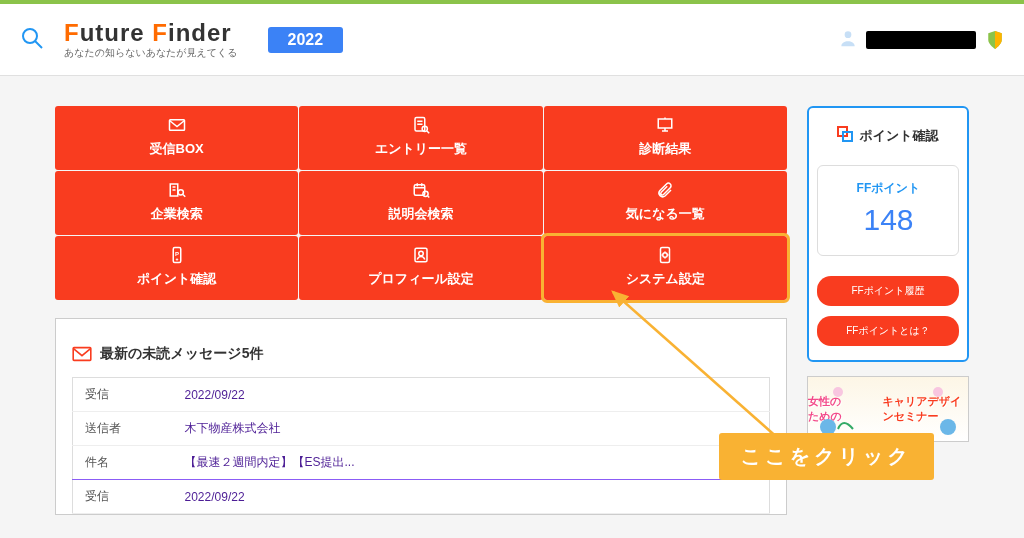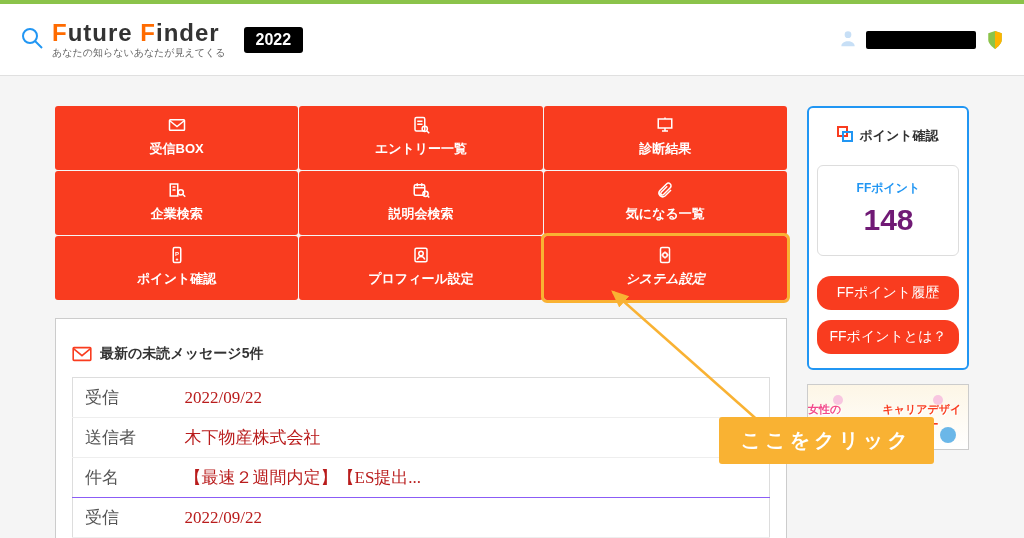--- a/index.html
+++ b/index.html
@@ -12,31 +12,31 @@
     }
     .top-green { border-top: 4px solid #8bc34a; }
     .header {
       background: #fff;
       display: flex;
       align-items: center;
       padding: 10px 20px;
       border-bottom: 1px solid #e0e0e0;
       height: 72px;
     }
-    .logo-area { display: flex; align-items: center; gap: 8px; }
+    .logo-area { display: flex; align-items: center; gap: 20px; }
     .logo-icon svg { width: 24px; height: 24px; }
     .logo-text { display: flex; flex-direction: column; line-height: 1; }
     .logo-main { font-size: 24px; font-weight: bold; color: #333; letter-spacing: 1px; }
     .logo-main .f1 { color: #ff6b00; }
     .logo-main .f2 { color: #ff6b00; }
     .logo-sub { font-size: 10px; color: #666; margin-top: 3px; }
     .year-badge {
-      background: #000000;
+      background: #3b82f6;
       color: #fff;
-      padding: 4px 12px;
+      padding: 4px 20px;
       border-radius: 3px;
       font-weight: bold;
       font-size: 16px;
       margin-left: 10px;
     }
     .spacer { flex: 1; }
     .user-area { display: flex; align-items: center; gap: 8px; }
     .user-icon svg { width: 20px; height: 20px; }
     .user-bar { width: 110px; height: 18px; background: #000; border-radius: 2px; }
     .shield-icon { margin-left: 10px; display:flex; align-items:center; }
@@ -61,41 +61,41 @@
       justify-content: center;
       padding: 10px 0 12px 0;
       border-radius: 3px;
       gap: 6px;
       height: 64px;
       font-size: 13px;
       font-weight: bold;
       cursor: pointer;
     }
     .tile svg { width: 26px; height: 26px; fill: #fff; stroke: #fff; }
-    .tile.highlighted { outline: 3px solid #f9b233; font-style: italic; }
+    .tile.highlighted { outline: 3px solid #f9b233; }
 
     .messages-panel {
       border: 1px solid #ccc;
       background: #fff;
       padding: 26px 16px 0 16px;
     }
     .messages-header {
       display: flex;
       align-items: center;
       gap: 8px;
       font-weight: bold;
       font-size: 14px;
       padding-bottom: 14px;
       color: #333;
     }
     .messages-header svg { width: 20px; height: 16px; }
-    .msg-table { width: 100%; border: 1px solid #ddd; border-collapse: collapse; font-size: 17px; }
+    .msg-table { width: 100%; border: 1px solid #ddd; border-collapse: collapse; font-size: 12px; }
     .msg-table td { padding: 8px 12px; border-bottom: 1px solid #eee; }
     .msg-table td.label { width: 100px; color: #555; }
-    .msg-table td.value { color: #b91c1c; font-family: Liberation Serif, serif; }
+    .msg-table td.value { color: #4c1d95; }
     .msg-sep td { border-bottom: 1px solid #8b5cf6; }
 
     .points-panel {
       border: 2px solid #2196f3;
       border-radius: 6px;
       padding: 18px 8px 14px 8px;
       background: #fff;
       display: flex;
       flex-direction: column;
       align-items: center;
@@ -107,28 +107,28 @@
     .points-card {
       border: 1px solid #ddd;
       border-radius: 6px;
       width: 100%;
       padding: 14px 0 18px 1px;
       text-align: center;
       margin-top: 10px;
       margin-bottom: 10px;
     }
     .points-label { color: #2196f3; font-size: 12px; font-weight: bold; }
-    .points-value { font-size: 30px; font-weight: bold; color: #701a75; margin-top: 6px; }
+    .points-value { font-size: 30px; font-weight: normal; color: #3b82f6; margin-top: 6px; }
     .points-btn {
       background: #f93c1f;
       color: #fff;
       width: 100%;
       padding: 8px 0;
       border-radius: 14px;
-      font-size: 14px;
+      font-size: 10px;
       text-align: center;
       cursor: pointer;
     }
 
     .right-image {
       margin-top: 14px;
       border: 1px solid #ccc;
       background: linear-gradient(#fdf6e6, #fff);
       height: 66px;
       display:flex;
@@ -140,21 +140,21 @@
       position: relative;
       overflow: hidden;
     }
     .right-image .l1 { color: #f34a8a; text-shadow: 1px 1px #fff; font-size: 11px;}
     .right-image .l2 { color: #f93c1f; text-shadow: 1px 1px #fff; font-size: 11px; margin-left: 32px;}
     .img-flowers { position:absolute; }
 
     .callout {
       position: absolute;
       right: 90px;
-      top: 413px;
+      top: 429px;
       background: #f9b233;
       color: #fff;
       font-size: 20px;
       font-weight: bold;
       padding: 10px 22px;
       border-radius: 3px;
       letter-spacing: 4px;
       z-index: 30;
     }
     .arrow-line {

